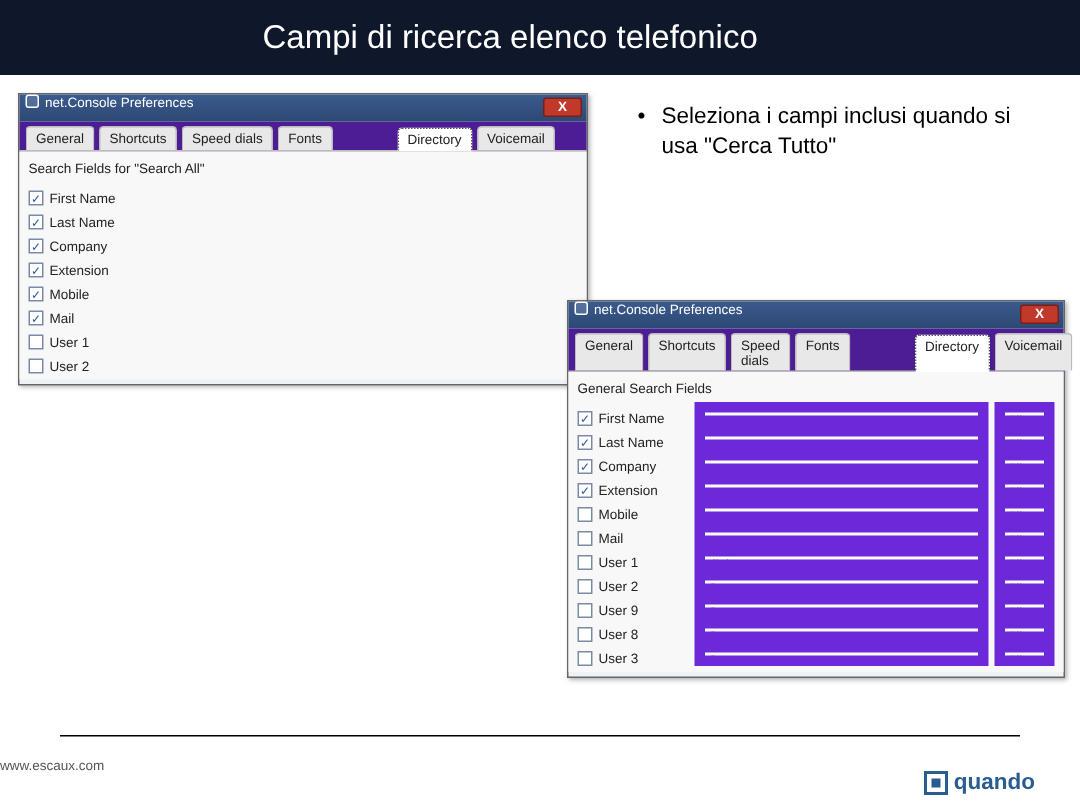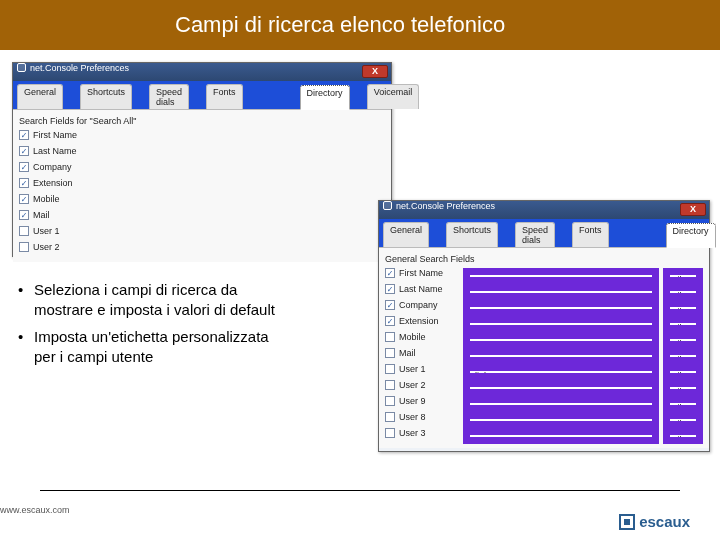--- a/index.html
+++ b/index.html
@@ -1,51 +1,54 @@
 <!DOCTYPE html>
 <html><head>
 <meta charset="utf-8">
 <style>
   * { margin:0; padding:0; box-sizing:border-box; }
   body { width:720px; height:540px; font-family:Verdana,Arial,sans-serif; background:#fff; position:relative; overflow:hidden;}
-  .title-bar { width:100%; height:50px; background:#a16207; color:#fff; display:flex; align-items:center; padding-left:175px; font-size:22px;}
+  .title-bar { width:100%; height:50px; background:#0f172a; color:#fff; display:flex; align-items:center; padding-left:175px; font-size:22px;}
   .content { position:relative; width:100%; height:438px; }
   .bullet-list { position:absolute; font-size:15px; color:#000; line-height:1.35;}
   .bullet-list li { list-style:none; position:relative; padding-left:16px; margin-bottom:6px;}
   .bullet-list li::before { content:"•"; position:absolute; left:0; top:0;}
   .prefs { position:absolute; background:#eef2f7; border:1px solid #666; font-family:Tahoma,Arial,sans-serif; font-size:9px; color:#222; box-shadow:1px 1px 3px rgba(0,0,0,0.3);}
   .prefs-titlebar { height:18px; background:linear-gradient(#3a5a8f,#2d4872); display:flex; padding:0 4px; color:#fff; position:relative;}
   .prefs-titlebar .dot { width:9px; height:9px; border:1px solid #fff; border-radius:2px; margin-right:4px; display:inline-block; background:rgba(255,255,255,0.15);}
   .close-btn { position:absolute; right:3px; top:2px; width:26px; height:13px; background:#c0392b; border:1px solid #7a1f16; border-radius:2px; color:#fff; text-align:center; line-height:11px; font-size:9px; font-weight:bold;}
-  .tabs { display:flex; background:#1d4ed8; border-bottom:1px solid #bbb; padding:3px 4px 0 4px; gap:17px;}
+  .tabs { display:flex; background:#4c1d95; border-bottom:1px solid #bbb; padding:3px 4px 0 4px; gap:3px;}
   .tab { padding:2px 6px; background:#e8e8e8; border:1px solid #bbb; border-bottom:none; border-radius:3px 3px 0 0; font-size:9px;}
   .tab.active { background:#fff; border:1px dotted #555; border-bottom:1px solid #fff; position:relative; top:1px;margin-left:40px;}
   .panel { padding:4px 6px; background:#f8f8f8;}
   .section-label { font-size:9px; margin:2px 0 4px 0;}
-  .field-row { display:flex; align-items:flex-start; height:16px; gap:4px;}
+  .field-row { display:flex; align-items:flex-end; height:16px; gap:4px;}
   .cb { width:10px; height:10px; border:1px solid #7a8aa5; background:#fff; display:inline-flex; align-items:center; justify-content:center; font-size:8px; color:#2c5aa0;}
   .cb.checked::after{content:"✓";}
   .fname { width:60px; font-size:9px;}
   .txt-in { flex:1; min-width:40px; height:16px; border:7px solid #6d28d9; background:#fff; font-size:9px; padding:0 2px; line-height:11px; overflow:hidden;}
   .footer { position:absolute; bottom:0; left:0; width:100%; height:50px;}
   .hr-line { width:640px; height:1px; background:#000; margin:0 auto;}
   .url { text-align:left; font-size:9px; color:#555; margin-top:14px;}
   .logo { position:absolute; right:30px; bottom:10px; display:flex; align-items:center; gap:4px; font-family:Arial; font-weight:bold; color:#2a5d8f; font-size:15px;}
   .logo-mark { width:16px; height:16px; border:2px solid #2a5d8f; display:inline-flex; align-items:center; justify-content:center;}
   .logo-mark::after{content:""; width:6px; height:6px; background:#2a5d8f;}
 </style>
 </head>
 <body>
 
 <div class="title-bar">
   <span>Campi di ricerca elenco telefonico</span>
 </div>
 
 <div class="content">
 
+  <ul class="bullet-list" style="top:18px; left:425px; width:260px;">
+    <li>Seleziona i campi inclusi quando si usa "Cerca Tutto"</li>
+  </ul>
 
   <div class="prefs" style="top:12px; left:12px; width:380px; height:195px;">
     <div class="prefs-titlebar">
       <span class="dot"></span>
       <span>net.Console Preferences</span>
       <div class="close-btn">X</div>
     </div>
     <div class="tabs">
       <div class="tab">General</div>
       <div class="tab">Shortcuts</div>
@@ -169,27 +172,23 @@
         </div>
       <div class="field-row">
           <span class="cb"></span>
           <span class="fname">User 3</span>
           <span class="txt-in">Custom name</span>
           <span class="txt-in" style="flex:0 0 34px">Filter</span>
         </div>
     </div>
   </div>
 
-  <ul class="bullet-list" style="top:230px; left:18px; width:270px;">
-    <li>Seleziona i campi di ricerca da mostrare e imposta i valori di default</li>
-    <li>Imposta un'etichetta personalizzata per i campi utente</li>
-  </ul>
 
 </div>
 
 <div class="footer">
   <div class="hr-line"></div>
   <div class="url">www.escaux.com</div>
   <div class="logo">
     <span class="logo-mark"></span>
-    <span>escaux</span>
+    <span>quando</span>
   </div>
 </div>
 
 </body></html>

